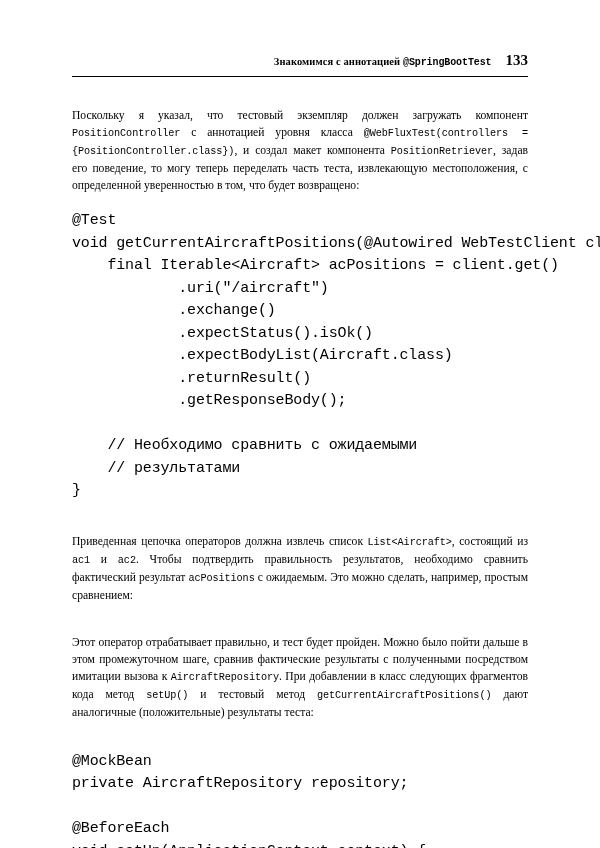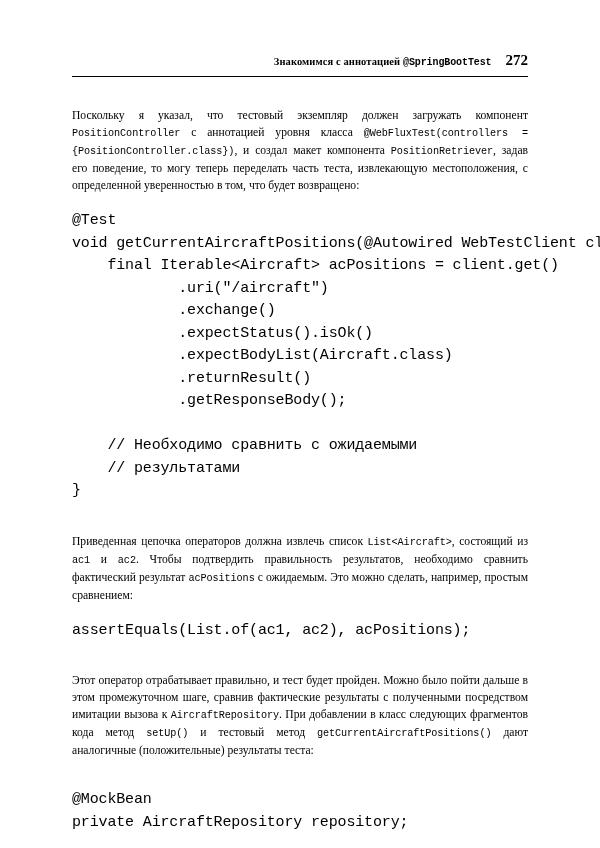--- a/index.html
+++ b/index.html
@@ -79,21 +79,21 @@
   .spacer-8 { height: 8px; }
   .spacer-14 { height: 14px; }
 </style>
 </head>
 <body>
 
 <div class="page">
 
   <div class="header">
     <div class="header-title"><span>Знакомимся с аннотацией </span><span class="mono">@SpringBootTest</span></div>
-    <div class="page-number">272</div>
+    <div class="page-number">133</div>
   </div>
   <div class="header-rule"></div>
 
   <div class="content">
 
     <p class="para"><span><span>Поскольку я указал, что тестовый экземпляр должен загружать компонент </span><span class="mono">PositionController</span><span> с аннотацией уровня класса </span><span class="mono">@WebFluxTest(controllers = {PositionController.class})</span><span>, и создал макет компонента </span><span class="mono">PositionRetriever</span><span>, задав его поведение, то могу теперь переделать часть теста, извлекающую местоположения, с определенной уверенностью в том, что будет возвращено:</span></span></p>
 
     <pre class="code">@Test
 void getCurrentAircraftPositions(@Autowired WebTestClient client) {
     final Iterable&lt;Aircraft&gt; acPositions = client.get()
@@ -105,21 +105,20 @@
             .getResponseBody();
 
     // Необходимо сравнить с ожидаемыми
     // результатами
 }</pre>
 
     <div class="spacer-8"></div>
 
     <p class="para"><span><span>Приведенная цепочка операторов должна извлечь список </span><span class="mono">List&lt;Aircraft&gt;</span><span>, состоящий из </span><span class="mono">ac1</span><span> и </span><span class="mono">ac2</span><span>. Чтобы подтвердить правильность результатов, необходимо сравнить фактический результат </span><span class="mono">acPositions</span><span> с ожидаемым. Это можно сделать, например, простым сравнением:</span></span></p>
 
-    <pre class="code">assertEquals(List.of(ac1, ac2), acPositions);</pre>
 
     <div class="spacer-8"></div>
 
     <p class="para"><span><span>Этот оператор отрабатывает правильно, и тест будет пройден. Можно было пойти дальше в этом промежуточном шаге, сравнив фактические результаты с полученными посредством имитации вызова к </span><span class="mono">AircraftRepository</span><span>. При добавлении в класс следующих фрагментов кода метод </span><span class="mono">setUp()</span><span> и тестовый метод </span><span class="mono">getCurrentAircraftPositions()</span><span> дают аналогичные (положительные) результаты теста:</span></span></p>
 
     <div class="spacer-14"></div>
 
     <pre class="code">@MockBean
 private AircraftRepository repository;
 

